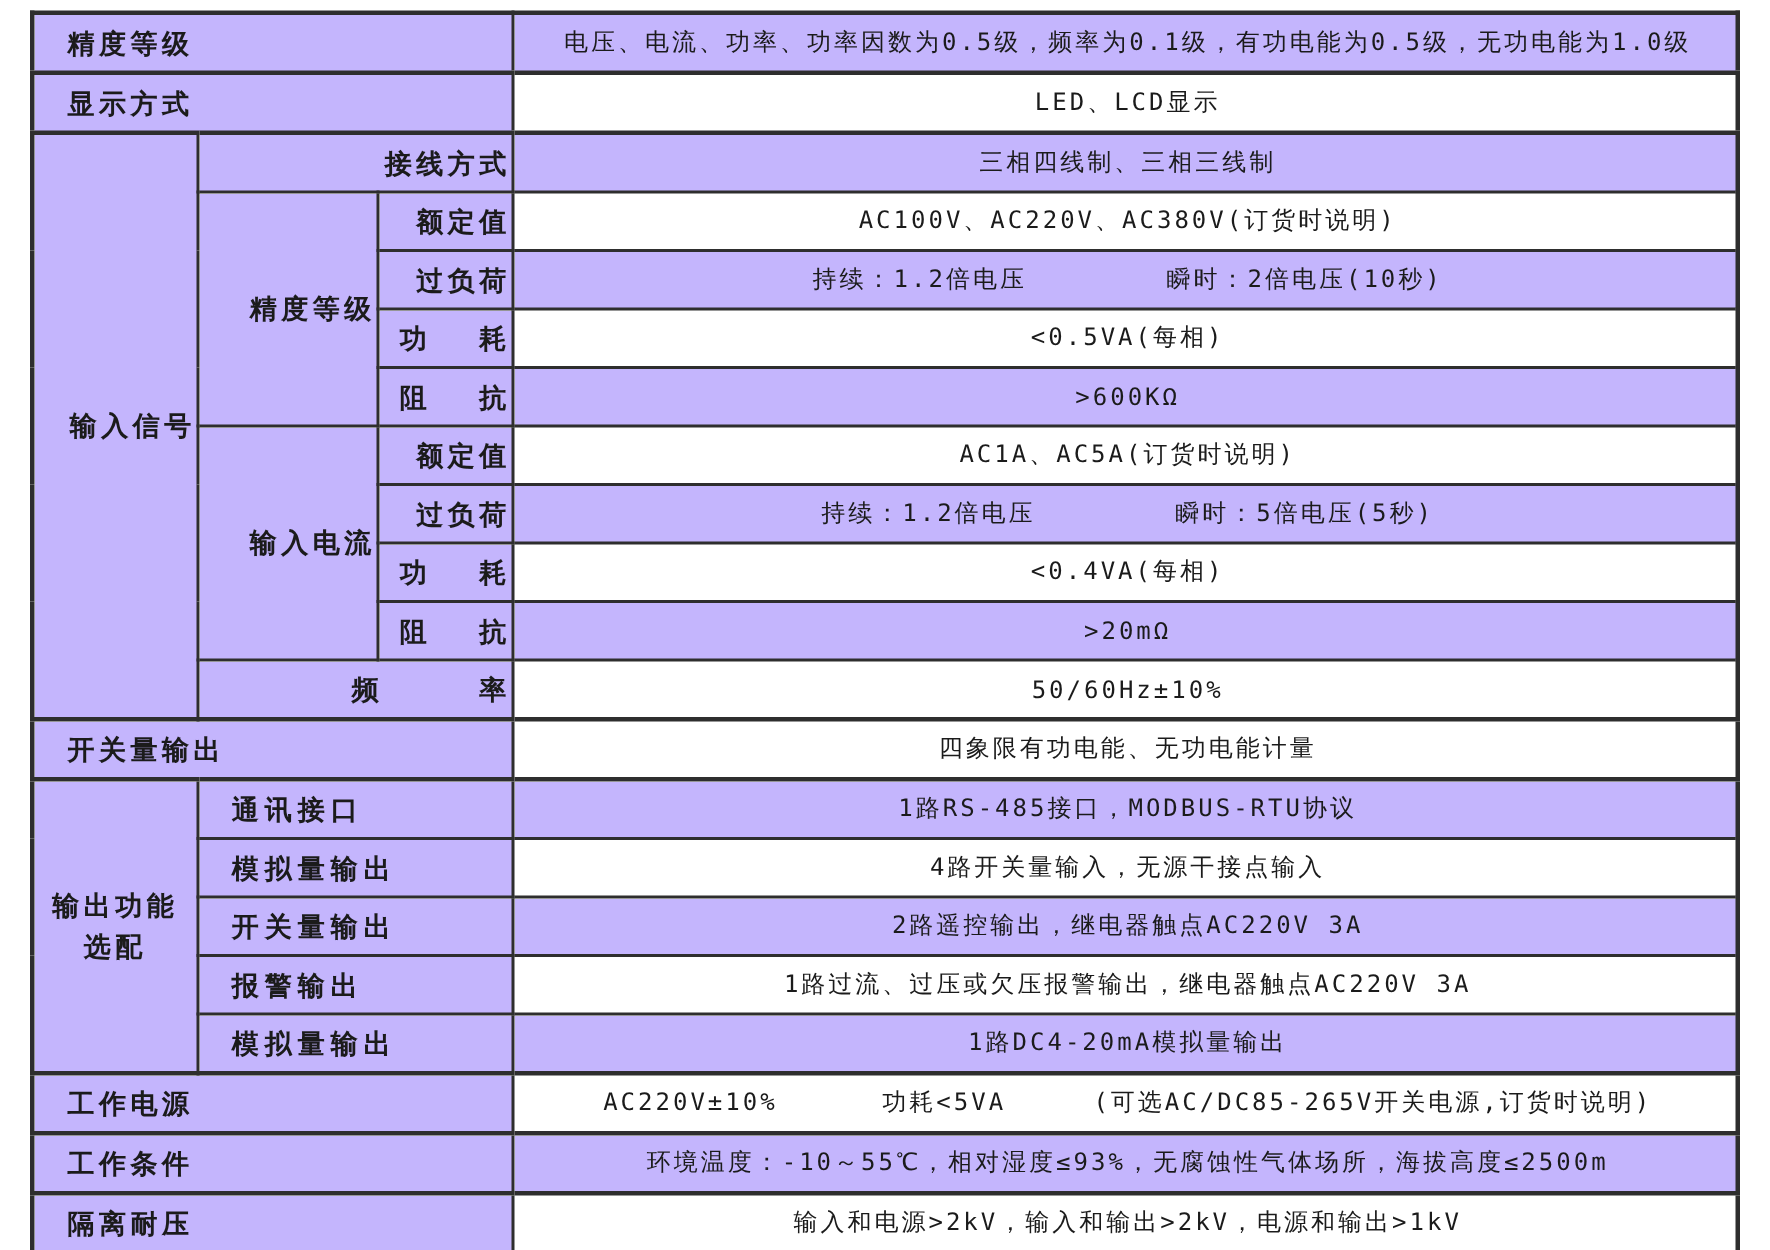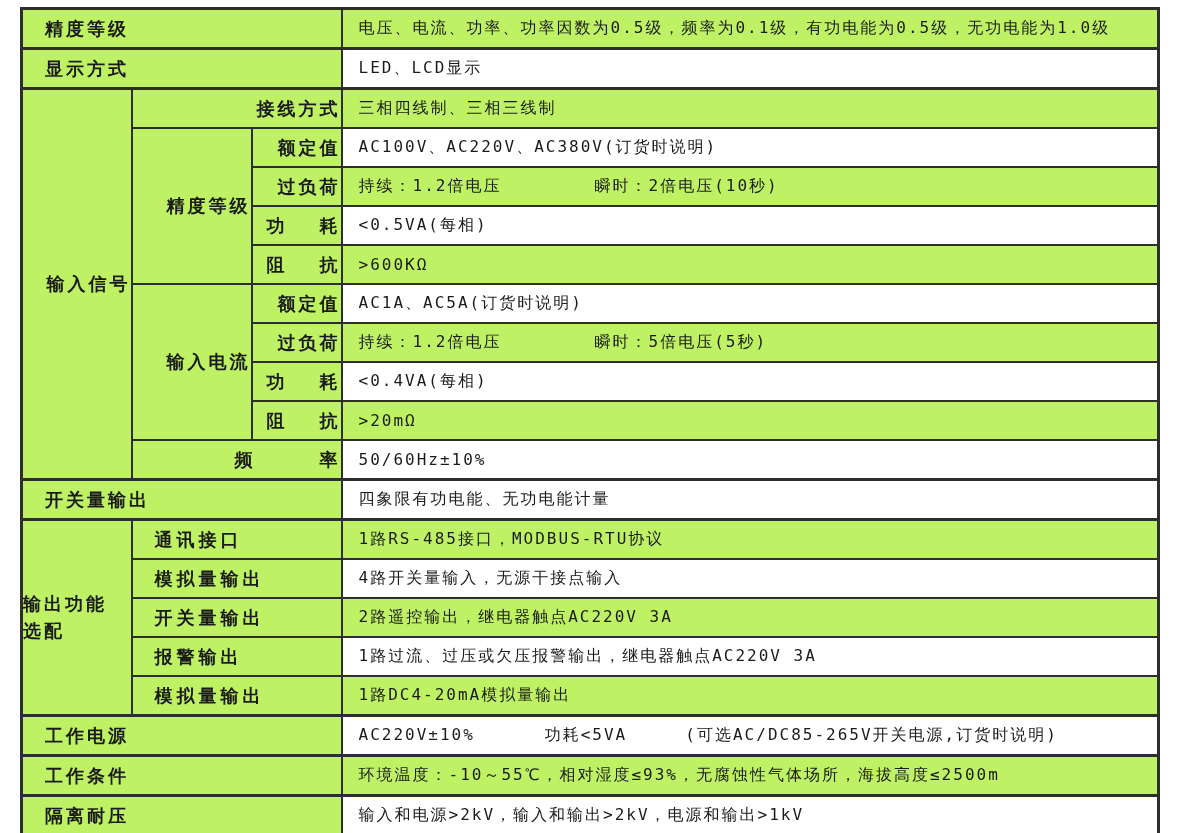--- a/index.html
+++ b/index.html
@@ -17,44 +17,45 @@
   }
   td {
     border: 2px solid #2e2e2e;
     height: 37px;
     vertical-align: middle;
     color: #1b1b1b;
     overflow: hidden;
     padding: 0;
   }
   tr.sec td { border-top-width: 3px; }
-  .shade { background: #bef264; }
+  .shade { background: #c4b5fd; }
   .lbl {
     font-family: "Liberation Sans", "DejaVu Sans", sans-serif;
     font-weight: bold;
     font-size: 18px;
     letter-spacing: 3px;
     padding-left: 22px;
     white-space: pre;
     text-align: left;
   }
   .lbl.c { text-align: right; padding-left: 0; }
   .lbl.sub { letter-spacing: 4px; }
   .lbl.two {
+    text-align: center;
     padding-left: 0;
     white-space: pre-line;
     line-height: 1.45;
   }
   .val {
     font-family: "DejaVu Sans Mono", "Liberation Mono", monospace;
     font-size: 16px;
     letter-spacing: 2px;
-    padding-left: 16px;
+    padding-left: 4px;
     white-space: pre;
-    text-align: left;
+    text-align: center;
     margin-left: 30px;
   }
 </style>
 </head>
 <body>
 
 <table class="spec">
   <colgroup>
     <col style="width:110px">
     <col style="width:120px">

